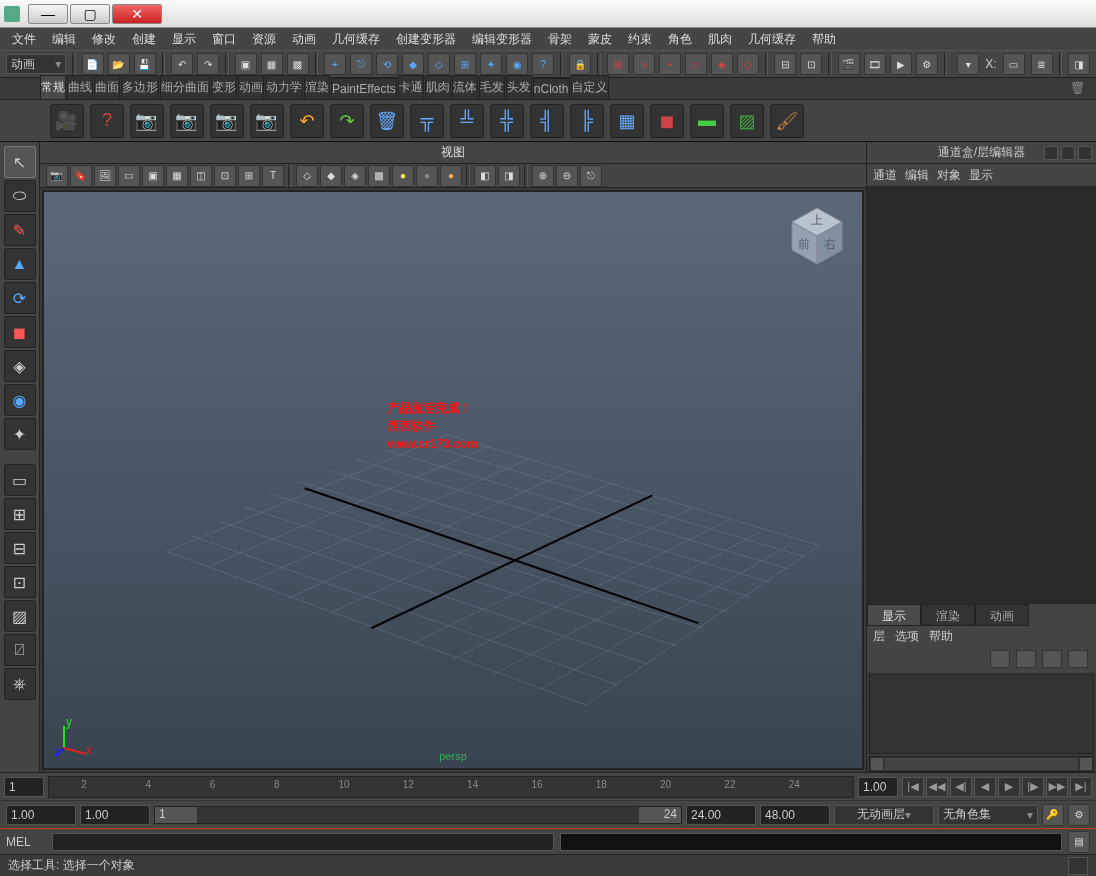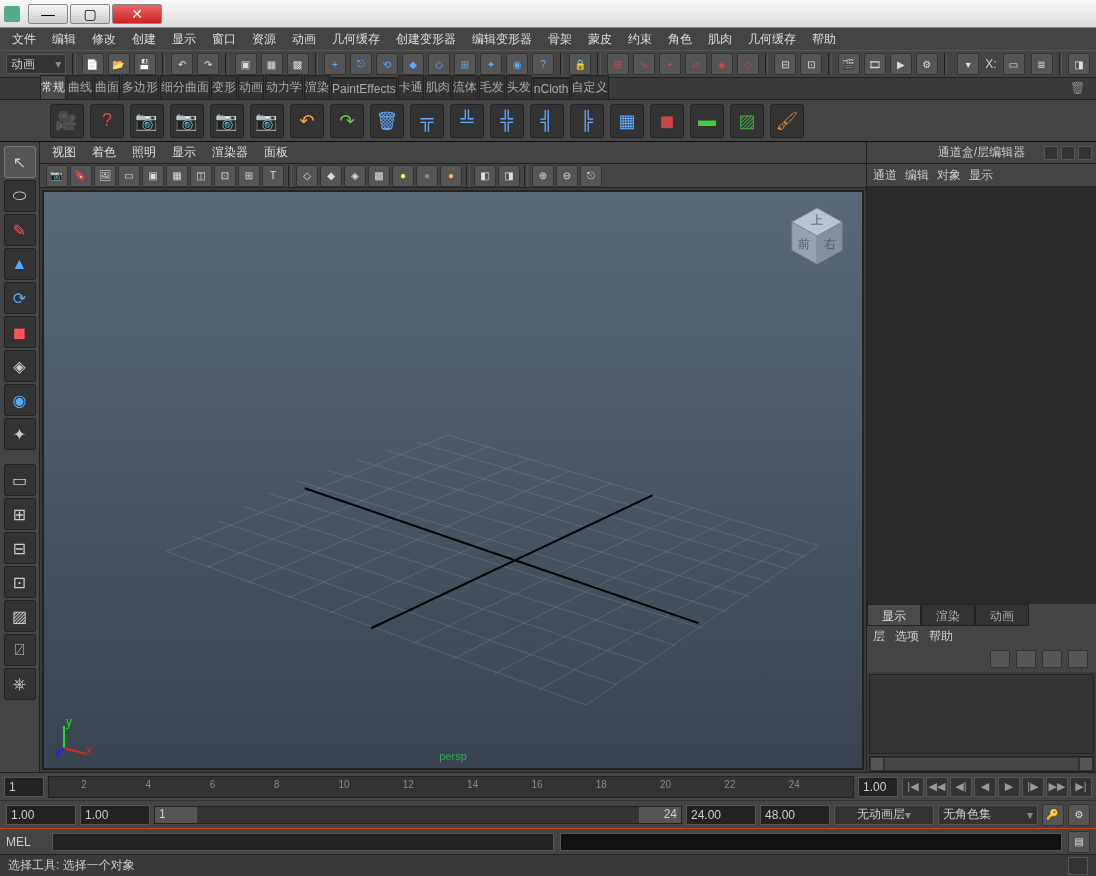--- a/index.html
+++ b/index.html
@@ -21,21 +21,21 @@
 .shelf-tabs .stab { padding:3px 0; color:#aaa; background:#333; border:1px solid #222; border-bottom:none; margin-right:1px; cursor:default; }
 .shelf-tabs .stab.active { background:#4a4a4a; color:#ddd; }
 .shelf-tabs .trash { margin-left:auto; width:20px; height:18px; color:#888; }
 .shelf { height:42px; background:#444; display:flex; align-items:center; padding:2px 6px 2px 50px; gap:6px; border-bottom:1px solid #111; }
 .sbtn { width:34px; height:34px; background:#333; border:1px solid #222; display:flex; align-items:center; justify-content:center; color:#d44; font-size:18px; border-radius:3px; flex-shrink:0;}
 .mainrow { flex:1; display:flex; min-height:0; }
 .toolbox { width:40px; background:#444; display:flex; flex-direction:column; align-items:center; padding:4px 2px; gap:2px; border-right:1px solid #222; }
 .tool { width:32px; height:32px; background:#333; border:1px solid #222; display:flex; align-items:center; justify-content:center; color:#ccc; font-size:16px; border-radius:2px; }
 .tool.sel{background:#555;border-color:#777;}
 .centercol { flex:1; display:flex; flex-direction:column; min-width:0; }
-.panelmenu { height:22px; background:#444; display:flex; align-items:center; padding:0 6px; gap:4px; border-bottom:1px solid #222; }
+.panelmenu { height:22px; background:#444; display:flex; align-items:center; padding:0 6px; gap:4px; border-bottom:1px solid #222;flex-direction:column; }
 .panelmenu span { color:#ddd; padding:2px 6px; }
 .panelbar { height:24px; background:#444; display:flex; align-items:center; padding:0 6px; gap:2px; border-bottom:1px solid #222; flex-wrap:nowrap; overflow:hidden;}
 .viewport { flex:1; background:linear-gradient(#5a6878,#3a4450); position:relative; border:2px solid #222; margin:2px; overflow:hidden; }
 .grid-svg { position:absolute; inset:0; width:100%; height:100%; }
 .cube-gizmo { position:absolute; top:10px; right:10px; width:70px; height:70px; }
 .overlay-txt { position:absolute; left:42%; top:36%; color:#f11; font-weight:bold; font-size:20px; text-align:left; line-height:1.5;}
 .axis-gizmo { position:absolute; left:10px; bottom:10px; width:40px; height:40px; }
 .persp-lbl { position:absolute; left:50%; bottom:6px; transform:translateX(-50%); color:#3a5; font-size:11px; }
 .rightpanel { width:230px; background:#3a3a3a; display:flex; flex-direction:column; border-left:1px solid #222; }
 .rp-title { height:22px; background:#444; color:#ccc; display:flex; align-items:center; justify-content:center; border-bottom:1px solid #222; position:relative;}
@@ -290,20 +290,25 @@
         </g>
       </svg>
       <svg class="cube-gizmo" viewBox="0 0 70 70">
         <polygon points="35,6 60,20 35,34 10,20" fill="#bac4d0" stroke="#889"></polygon>
         <polygon points="10,20 35,34 35,62 10,48" fill="#95a2b0" stroke="#889"></polygon>
         <polygon points="35,34 60,20 60,48 35,62" fill="#8290a0" stroke="#889"></polygon>
         <text x="35" y="22" fill="#556" font-size="9" text-anchor="middle">上</text>
         <text x="22" y="46" fill="#556" font-size="9" text-anchor="middle">前</text>
         <text x="48" y="46" fill="#556" font-size="9" text-anchor="middle">右</text>
       </svg>
+      <div class="overlay-txt">
+        <div>产品激活完成！</div>
+        <div>西西软件</div>
+        <div>www.cr173.com</div>
+      </div>
       <svg class="axis-gizmo" viewBox="0 0 40 40">
         <line x1="10" y1="30" x2="10" y2="8" stroke="#2d2" stroke-width="2"></line>
           <text x="12" y="8" fill="#2d2" font-size="8">y</text>
         <line x1="10" y1="30" x2="32" y2="36" stroke="#d22" stroke-width="2"></line>
           <text x="32" y="36" fill="#d22" font-size="8">x</text>
         <line x1="10" y1="30" x2="2" y2="38" stroke="#22d" stroke-width="2"></line>
           <text x="0" y="38" fill="#22d" font-size="8">z</text>
       </svg>
       <div class="persp-lbl">persp</div>
     </div>

